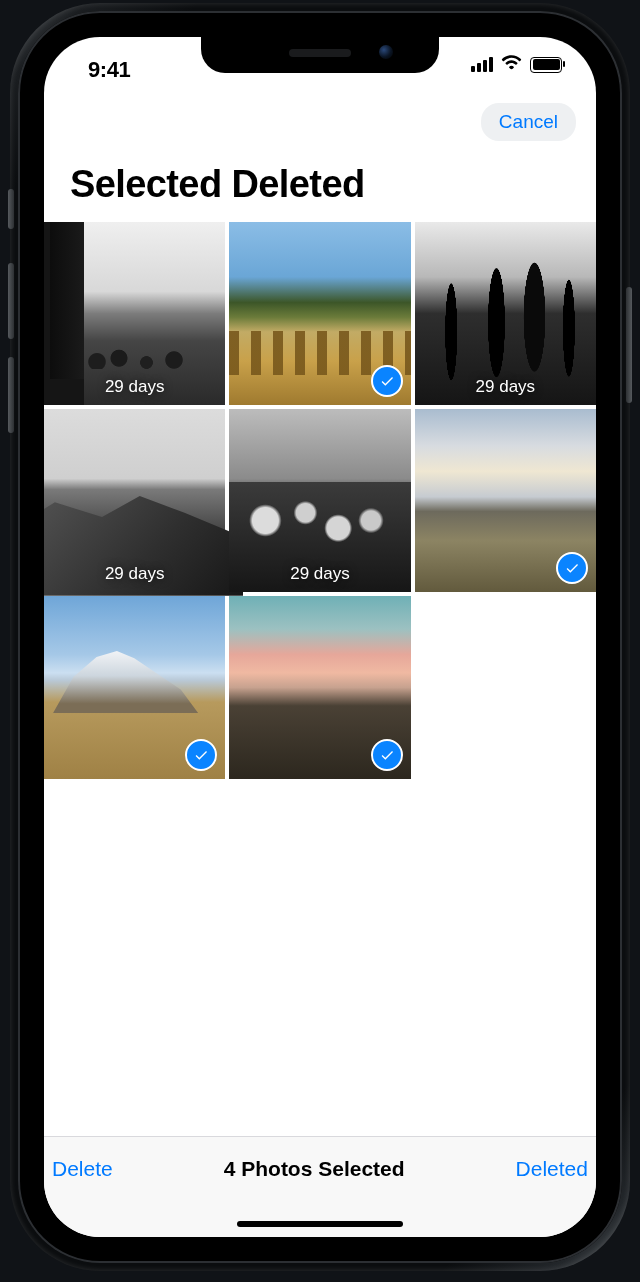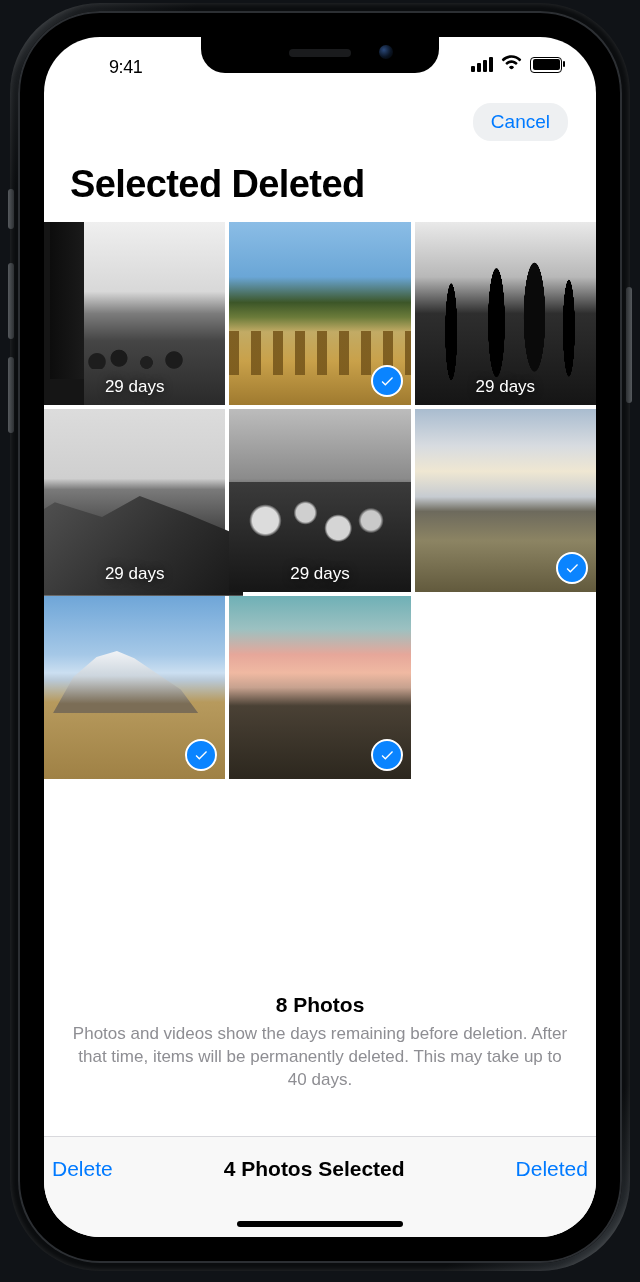--- a/index.html
+++ b/index.html
@@ -33,31 +33,31 @@
   
   .notch{
     position:absolute;top:0;left:50%;transform:translateX(-50%);
     width:238px;height:36px;background:#000;
     border-bottom-left-radius:24px;border-bottom-right-radius:24px;z-index:50;
   }
   .speaker{position:absolute;top:12px;left:50%;transform:translateX(-50%);width:62px;height:8px;border-radius:5px;background:#1a1b1d;}
   .cam{position:absolute;top:8px;right:46px;width:14px;height:14px;border-radius:50%;background:radial-gradient(circle at 35% 35%,#2a4879 0%,#0a1423 55%,#000 100%);}
   
   .statusbar{position:relative;height:60px;}
-  .sb-time{position:absolute;top:20px;left:44px;font-size:18px;font-weight:400;letter-spacing:-.4px;color:#000;margin-left:21px;}
+  .sb-time{position:absolute;top:20px;left:44px;font-size:22px;font-weight:700;letter-spacing:-.4px;color:#000;}
   .sb-icons{position:absolute;top:18px;right:34px;display:flex;align-items:center;gap:8px;}
   .cell-bars{display:flex;align-items:flex-end;gap:2px;}
   .cell-bars span{display:block;width:4px;background:#000;border-radius:1px;}
   .cb1{height:6px}.cb2{height:9px}.cb3{height:12px}.cb4{height:15px}
   .wifi{display:inline-block;}
   .battery{position:relative;width:30px;height:14px;border:1.6px solid #000;border-radius:4px;}
   .battery::after{content:"";position:absolute;right:-4px;top:3.5px;width:2.5px;height:6px;background:#000;border-radius:1px;}
   .battery .lvl{position:absolute;inset:1.5px;background:#000;border-radius:2px;}
   
-  .navrow{display:flex;justify-content:flex-end;padding:6px 28px 0 22px;}
+  .navrow{display:flex;justify-content:flex-end;padding:6px 20px 0 22px;}
   .cancel-btn{background:#eef0f2;border:none;border-radius:18px;padding:8px 18px;font-size:19px;color:#007aff;font-weight:400;}
   .title{font-size:38px;font-weight:700;letter-spacing:-.6px;padding:22px 0 16px 26px;color:#000;}
   
   .grid{display:grid;grid-template-columns:repeat(3,1fr);gap:4px;padding:0 0 0 0;}
   .cell{position:relative;height:183px;user-select:none;}
   .thumb{position:absolute;inset:0;}
   .days{position:absolute;left:0;right:0;bottom:8px;text-align:center;font-size:17px;color:#fff;text-shadow:0 0 8px rgba(0,0,0,.8);}
   .check{
     position:absolute;right:8px;bottom:8px;width:28px;height:28px;border-radius:50%;
     background:#0a84ff;border:2px solid #fff;display:flex;align-items:center;justify-content:center;
@@ -197,24 +197,20 @@
             <div class="thumb t8"></div>
             <div class="days"></div>
             <div class="check">
               <svg viewBox="0 0 24 24">
                 <path fill="#fff" d="M9.5 16.2 5.3 12l-1.4 1.4 5.6 5.6L21 7.5 19.6 6.1z"></path>
               </svg>
             </div>
           </div>
       </div>
 
-      <div class="info">
-        <h3>8 Photos</h3>
-        <p>Photos and videos show the days remaining before deletion. After that time, items will be permanently deleted. This may take up to 40 days.</p>
-      </div>
 
       <div class="toolbar">
         <div class="toolbar-row">
           <button class="btn">Delete</button>
           <div class="center">4 Photos Selected</div>
           <button class="btn">Deleted</button>
         </div>
         <div class="home-ind"></div>
       </div>
 

